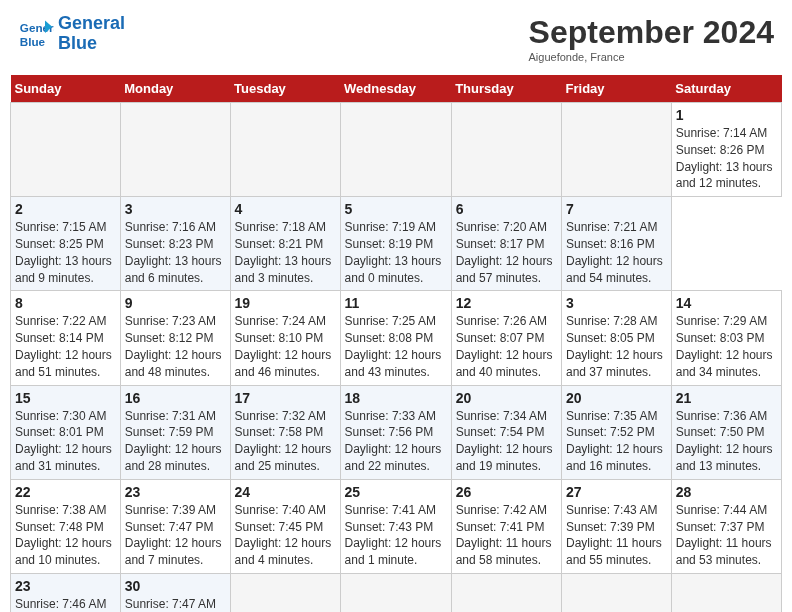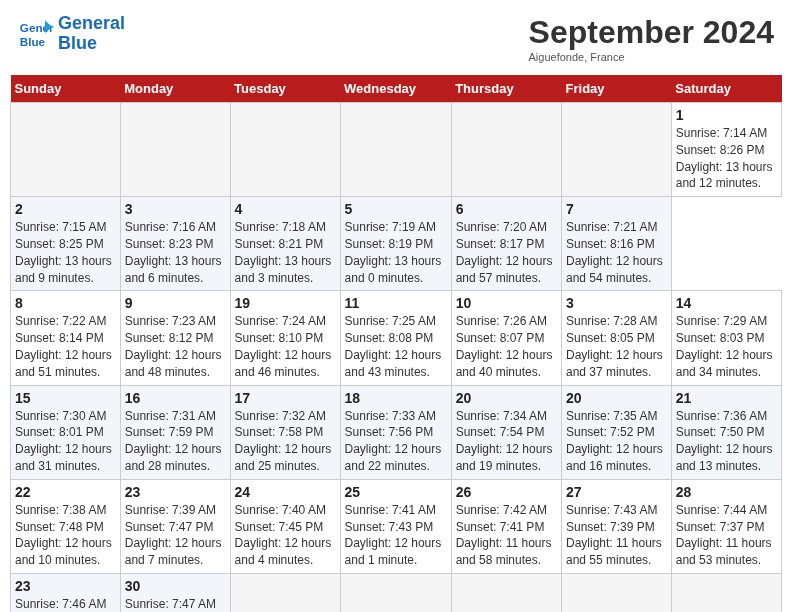--- a/index.html
+++ b/index.html
@@ -175,21 +175,21 @@
         </td>
         <td>
           <span class="day-number">19</span>
           <div class="day-info">Sunrise: 7:24 AM<br>Sunset: 8:10 PM<br>Daylight: 12 hours and 46 minutes.</div>
         </td>
         <td>
           <span class="day-number">11</span>
           <div class="day-info">Sunrise: 7:25 AM<br>Sunset: 8:08 PM<br>Daylight: 12 hours and 43 minutes.</div>
         </td>
         <td>
-          <span class="day-number">10</span>
+          <span class="day-number">12</span>
           <div class="day-info">Sunrise: 7:26 AM<br>Sunset: 8:07 PM<br>Daylight: 12 hours and 40 minutes.</div>
         </td>
         <td>
           <span class="day-number">3</span>
           <div class="day-info">Sunrise: 7:28 AM<br>Sunset: 8:05 PM<br>Daylight: 12 hours and 37 minutes.</div>
         </td>
         <td>
           <span class="day-number">14</span>
           <div class="day-info">Sunrise: 7:29 AM<br>Sunset: 8:03 PM<br>Daylight: 12 hours and 34 minutes.</div>
         </td>

